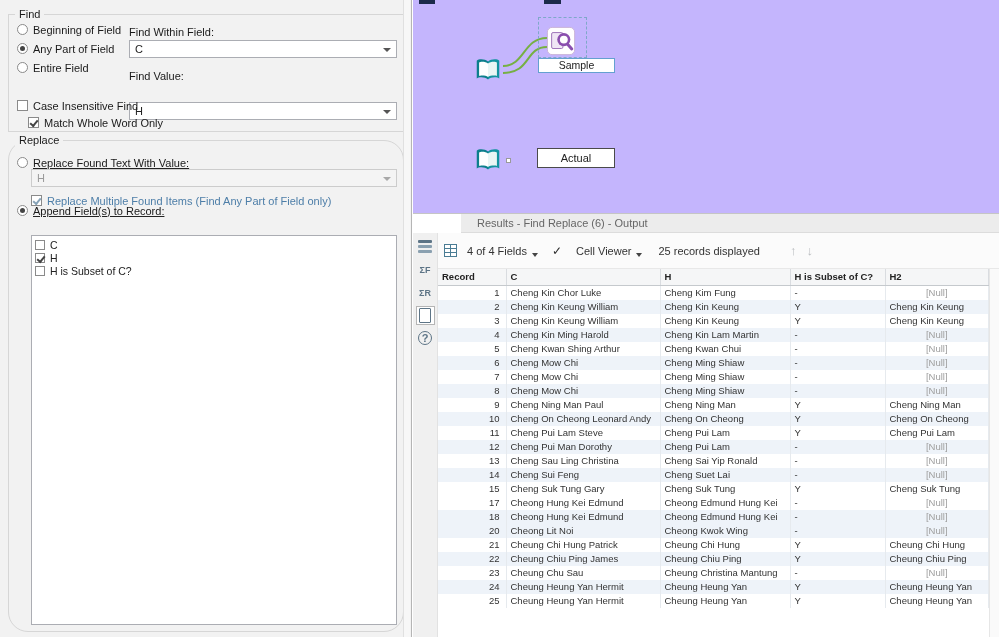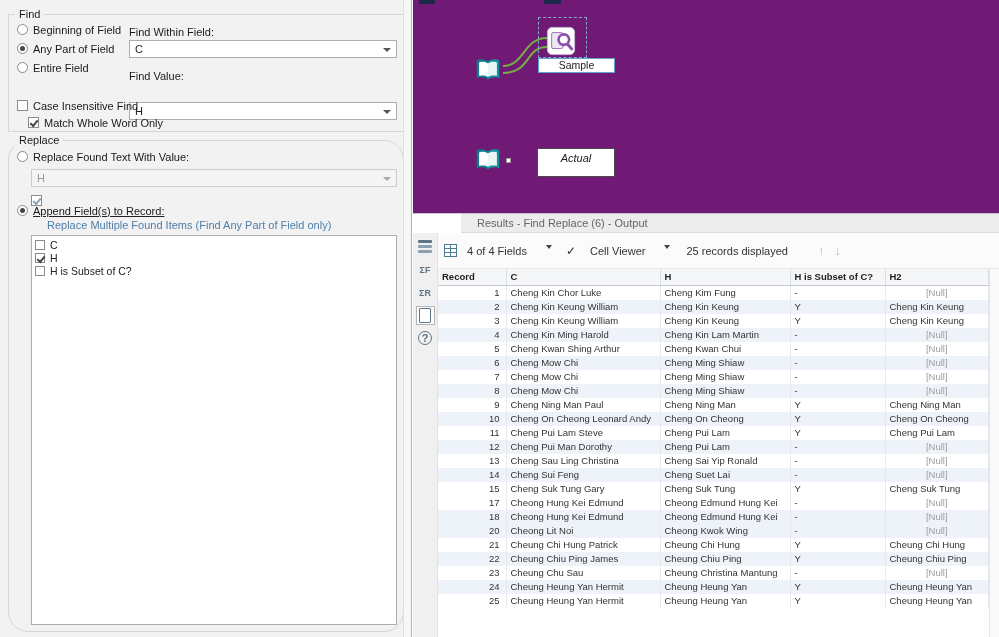--- a/index.html
+++ b/index.html
@@ -16,28 +16,28 @@
   .radio { width:11px; height:11px; min-width:11px; border:1px solid #8a8a8a; border-radius:50%; background:#fff; display:inline-block; position:relative; }
   .radio.on::after { content:''; position:absolute; left:2px; top:2px; width:5px; height:5px; border-radius:50%; background:#444; }
   .checkbox { width:11px; height:11px; min-width:11px; border:1px solid #8a8a8a; background:#fff; display:inline-block; position:relative; }
   .checkbox.on::after { content:''; position:absolute; left:1px; top:2px; width:6px; height:3px; border-left:2px solid #444; border-bottom:2px solid #444; transform:rotate(-50deg); }
   .checkbox.muted.on::after { border-color:#87a3b8; }
   .field-label { color:#1a1a1a; }
   .combo { background:#fff; border:1px solid #abadb3; height:18px; position:relative; padding:2px 18px 0 5px; white-space:nowrap; overflow:hidden; }
   .combo .caret { position:absolute; right:5px; top:7px; width:0; height:0; border-left:4px solid transparent; border-right:4px solid transparent; border-top:4px solid #555; }
   .combo.disabled { background:#f4f4f4; border-color:#cccccc; color:#9b9b9b; }
   .combo.disabled .caret { border-top-color:#a8a8a8; }
-  .blue-label { color:#4d7ea8;margin-top:24px; }
+  .blue-label { color:#4d7ea8; }
   .listbox { position:absolute; background:#fff; border:1px solid #abadb3; padding:2px 0 0 3px; }
   .list-item { display:flex; align-items:center; gap:5px; height:13px; white-space:nowrap; }
   .list-item .checkbox { width:10px; height:10px; min-width:10px; }
   .list-item .lbl { font-size:10.5px; }
 
   
-  .canvas { position:absolute; left:413px; top:0; width:586px; height:213px; background:#701a75; }
+  .canvas { position:absolute; left:413px; top:0; width:586px; height:213px; background:#c4b5fd; }
   .tab-fragment { position:absolute; top:0; height:4px; background:#1b2a4a; }
   .wires { position:absolute; left:0; top:0; width:586px; height:213px; }
   .tool { position:absolute; width:30px; height:30px; }
   .selection-rect { position:absolute; border:1px dashed #7fa8c9; background:transparent; }
   .anno-box { position:absolute; background:#fff; text-align:center; overflow:hidden; }
   .sample-box { border:1px solid #64a0d0; font-size:10.5px; line-height:13px; }
   .actual-box { border:1px solid #4a4a4a; font-size:11px; line-height:18px; }
   .anchor-sq { position:absolute; width:5px; height:5px; background:#fff; border:1px solid #9a9a9a; }
 
   
@@ -46,21 +46,21 @@
   .icon-strip { position:absolute; left:0; top:19px; bottom:0; width:25px; background:#f0f0f0; border-right:1px solid #e2e2e2; }
   .strip-icon { width:19px; height:19px; margin:4px auto 4px auto; display:flex; align-items:center; justify-content:center; color:#5d7486; font-size:9px; font-weight:bold; }
   .strip-icon.selected { background:#fff; border:1px solid #b5b5b5; }
   .glyph-sf::before { content:'ΣF'; }
   .glyph-sr::before { content:'ΣR'; }
   .glyph-q::before { content:'?'; font-size:11px; }
   .glyph-q { border:1px solid #5d7486; border-radius:50%; width:14px; height:14px; margin:6px auto; }
   .doc-icon { width:12px; height:15px; border:1.5px solid #5d7486; border-radius:1px; position:relative; }
   .results-main { position:absolute; left:25px; top:19px; right:0; bottom:0; }
   .toolbar { height:36px; display:flex; align-items:center; background:#fbfbfb; border-bottom:1px solid #e8e8e8; font-size:11px; color:#333; }
-  .tb-item { display:flex; align-items:flex-start; gap:19px; white-space:nowrap; }
+  .tb-item { display:flex; align-items:flex-end; gap:5px; white-space:nowrap; }
   .tb-caret { width:0; height:0; border-left:3.5px solid transparent; border-right:3.5px solid transparent; border-top:4px solid #444; display:inline-block; }
   .check-glyph::before { content:'✓'; color:#2e2e2e; font-size:12px; }
   .arrow-up::before { content:'↑'; }
   .arrow-down::before { content:'↓'; }
   .arrow-up,.arrow-down { color:#b9bcbf; font-size:13px; }
   .table-wrap { position:absolute; left:0; top:36px; right:10px; bottom:0; overflow:hidden; }
   .results-scroll { position:absolute; right:0; top:36px; bottom:0; width:10px; background:#fafafa; border-left:1px solid #e6e6e6; }
   table.results-table { border-collapse:collapse; width:100%; table-layout:fixed; }
   .results-table th { height:16px; font-weight:bold; font-size:9.5px; text-align:left; padding:0 0 0 4px; background:#f5f6f7; border-right:1px solid #d9dce0; border-bottom:1px solid #c5c9cd; color:#222; white-space:nowrap; overflow:hidden; }
   .results-table td { height:14px; line-height:14px; font-size:9.5px; padding:0 0 0 4px; border-right:1px solid #e6eaee; white-space:nowrap; overflow:hidden; color:#333; }
@@ -107,21 +107,21 @@
     </div>
     <div class="pos ctl-row" style="left:8px; top:102px;padding-left:11px;">
       <span class="checkbox on"></span>
       <span class="field-label">Match Whole Word Only</span>
     </div>
   </div>
 
   <div class="groupbox" style="left:8px; top:140px; width:396px; height:492px;border-radius:20px;">
     <span class="group-label">Replace</span>
 
-    <div class="pos ctl-row" style="left:8px; top:10px;">
+    <div class="pos ctl-row" style="left:8px; top:16px;text-decoration:underline;">
       <span class="radio"></span>
       <span class="field-label">Replace Found Text With Value:</span>
     </div>
 
     <div class="pos combo disabled" style="left:22px; top:28px; width:366px;">
       <span>H</span>
       <span class="caret"></span>
     </div>
 
     <div class="pos ctl-row" style="left:22px; top:54px;">
@@ -188,21 +188,21 @@
   <div class="tool" style="left:60px; top:145px;">
     <svg viewBox="0 0 32 32" width="30" height="30">
       <path d="M16 7 C13 4, 6 4, 4 6 L4 25 C6 23, 13 23, 16 26 Z" fill="#0d7f8c"></path>
       <path d="M16 7 C19 4, 26 4, 28 6 L28 25 C26 23, 19 23, 16 26 Z" fill="#11939f"></path>
       <path d="M16 9 C14 7, 8 6.5, 6.5 8 L6.5 22.5 C8 21.5, 14 21.8, 16 23.5 Z" fill="#ffffff"></path>
       <path d="M16 9 C18 7, 24 6.5, 25.5 8 L25.5 22.5 C24 21.5, 18 21.8, 16 23.5 Z" fill="#e9f5f4"></path>
     </svg>
   </div>
   <div class="anchor-sq" style="left:93px; top:158px;"></div>
 
-  <div class="anno-box actual-box" style="left:124px; top:148px; width:78px; height:29px;font-style:italic;">Actual</div>
+  <div class="anno-box actual-box" style="left:124px; top:148px; width:78px; height:20px;">Actual</div>
 </div>
 
 <div class="results">
   <div class="results-header">Results - Find Replace (6) - Output</div>
 
   <div class="icon-strip">
     <div class="strip-icon">
       <svg width="14" height="13" viewBox="0 0 14 13">
         <rect x="0" y="0" width="14" height="3" rx="1" fill="#5d7486"></rect>
         <rect x="0" y="5" width="14" height="3" rx="1" fill="#8aa0b0"></rect>

